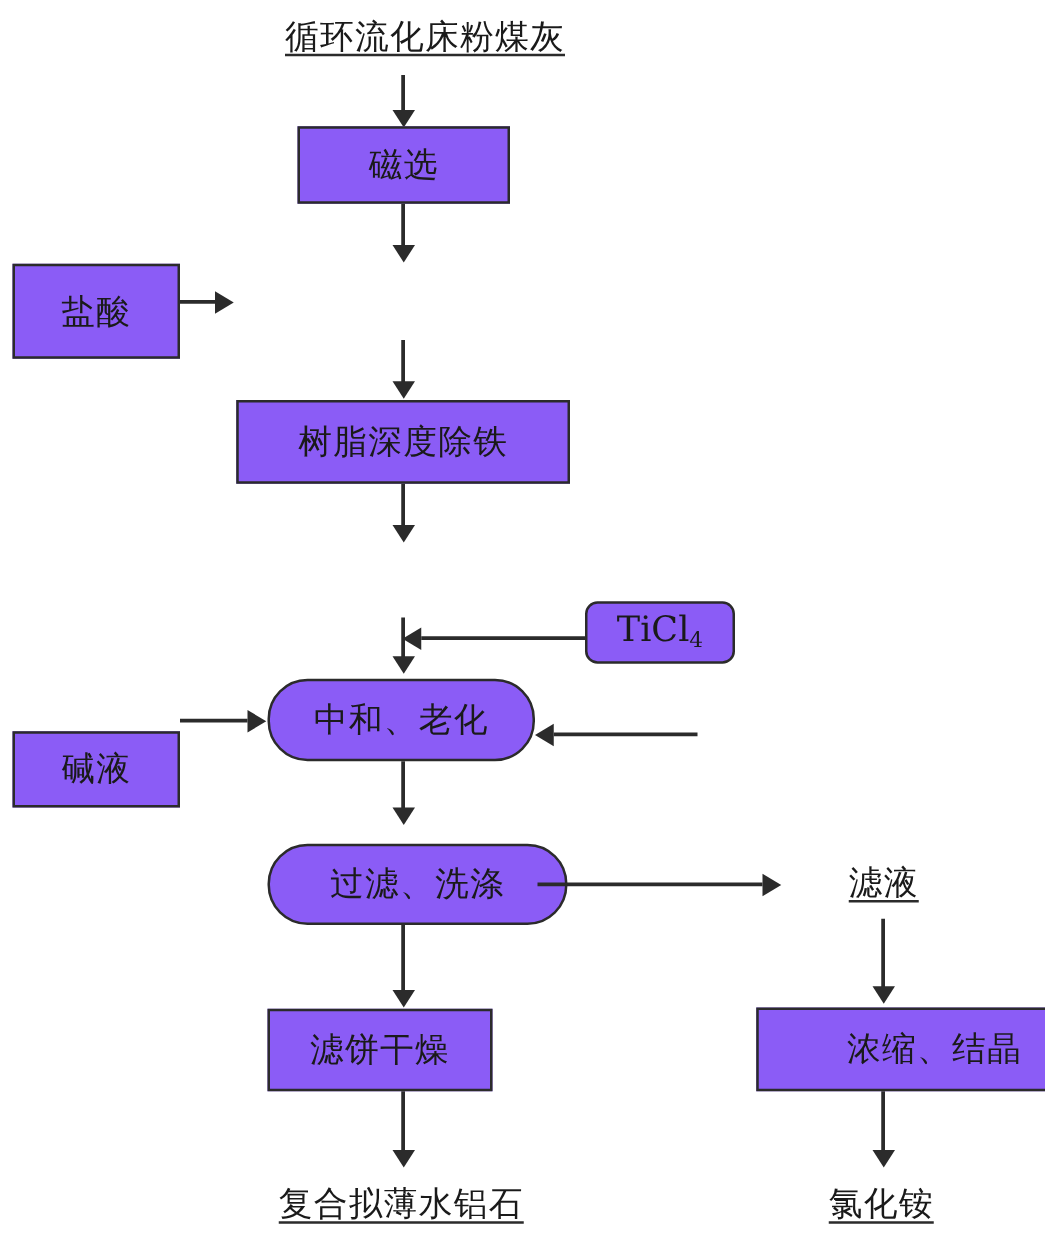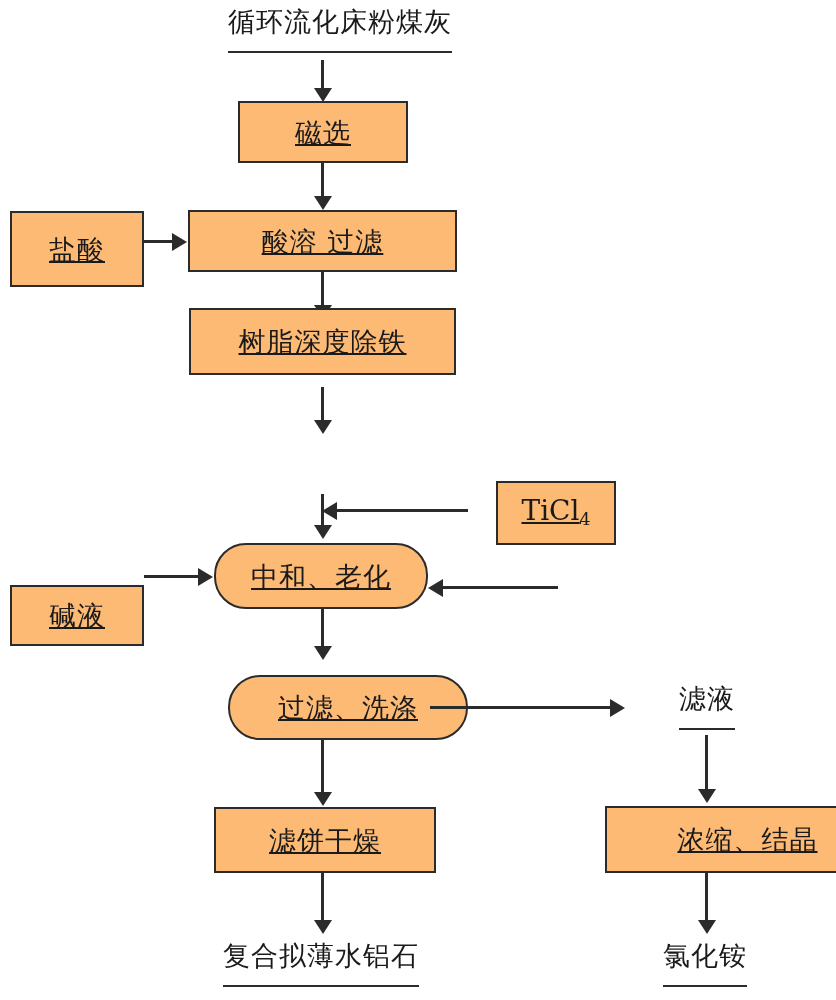--- a/index.html
+++ b/index.html
@@ -13,30 +13,29 @@
     height: 1000px;
     background: #ffffff;
     font-family: "DejaVu Sans", "Liberation Sans", sans-serif;
     overflow: hidden;
   }
   
   .node {
     position: absolute;
     box-sizing: border-box;
     border: 2px solid #2b2b2b;
-    background: #fdba74;
+    background: #8b5cf6;
     display: flex;
     align-items: center;
     justify-content: center;
     color: #1a1a1a;
     font-size: 27px;
     line-height: 1;
     letter-spacing: 1px;
     white-space: nowrap;
-    text-decoration: underline;
   }
   .node.formula {
     font-family: "DejaVu Serif", "Liberation Serif", serif;
     font-size: 28px;
     letter-spacing: 0;
   }
   .node.formula sub {
     font-size: 0.62em;
     vertical-align: -0.28em;
   }
@@ -48,21 +47,21 @@
     align-items: center;
     justify-content: center;
     color: #1a1a1a;
     font-size: 27px;
     line-height: 1;
     letter-spacing: 1px;
     white-space: nowrap;
   }
   .label > span {
     border-bottom: 2px solid #2b2b2b;
-    padding-bottom: 16px;
+    padding-bottom: 0;
   }
   
   .vline {
     position: absolute;
     width: 3px;
     background: #2b2b2b;
   }
   .hline {
     position: absolute;
     height: 3px;
@@ -109,36 +108,33 @@
   </div>
   <div class="vline" style="left:321px; top:163px; height:34px;"></div>
   <div class="arrow-down" style="left:314px; top:196px;"></div>
 
   <div class="node" style="left:10px; top:211px; width:134px; height:76px;">
     <span>盐酸</span>
   </div>
   <div class="hline" style="left:144px; top:240px; width:28px;"></div>
   <div class="arrow-right" style="left:172px; top:233px;"></div>
 
-  <div class="node" style="left:188px; top:210px; width:269px; height:62px;">
-    <span>酸溶 过滤</span>
-  </div>
   <div class="vline" style="left:321px; top:272px; height:34px;"></div>
   <div class="arrow-down" style="left:314px; top:305px;"></div>
 
-  <div class="node" style="left:189px; top:308px; width:267px; height:67px;justify-content:center;">
+  <div class="node" style="left:189px; top:320px; width:267px; height:67px;justify-content:center;">
     <span>树脂深度除铁</span>
   </div>
   <div class="vline" style="left:321px; top:387px; height:34px;"></div>
   <div class="arrow-down" style="left:314px; top:420px;"></div>
 
   <div class="vline" style="left:321px; top:494px; height:32px;"></div>
   <div class="arrow-down" style="left:314px; top:525px;"></div>
 
-  <div class="node formula" style="left:496px; top:481px; width:120px; height:64px;">
+  <div class="node formula" style="left:468px; top:481px; width:120px; height:50px;border-radius:10px;">
     <span><span>TiCl</span><sub>4</sub></span>
   </div>
   <div class="hline" style="left:337px; top:509px; width:131px;"></div>
   <div class="arrow-left" style="left:322px; top:502px;"></div>
 
   <div class="node" style="left:10px; top:547px; width:134px; height:61px;margin-top:38px;">
     <span>碱液</span>
   </div>
   <div class="hline" style="left:144px; top:575px; width:54px;"></div>
   <div class="arrow-right" style="left:198px; top:568px;"></div>
@@ -146,36 +142,36 @@
   <div class="node" style="left:214px; top:543px; width:214px; height:66px;border-radius:32px;">
     <span>中和、老化</span>
   </div>
 
   <div class="hline" style="left:443px; top:586px; width:115px;"></div>
   <div class="arrow-left" style="left:428px; top:579px;"></div>
 
   <div class="vline" style="left:321px; top:609px; height:38px;"></div>
   <div class="arrow-down" style="left:314px; top:646px;"></div>
 
-  <div class="node" style="left:228px; top:675px; width:240px; height:65px;border-radius:32px;">
+  <div class="node" style="left:214px; top:675px; width:240px; height:65px;border-radius:32px;">
     <span>过滤、洗涤</span>
   </div>
   <div class="hline" style="left:430px; top:706px; width:180px;"></div>
   <div class="arrow-right" style="left:610px; top:699px;"></div>
 
   <div class="label" style="left:632px; top:686px; width:150px; height:42px;">
     <span>滤液</span>
   </div>
   <div class="vline" style="left:705px; top:735px; height:55px;"></div>
   <div class="arrow-down" style="left:698px; top:789px;"></div>
 
   <div class="vline" style="left:321px; top:740px; height:53px;"></div>
   <div class="arrow-down" style="left:314px; top:792px;"></div>
 
-  <div class="node" style="left:214px; top:807px; width:222px; height:66px;">
+  <div class="node" style="left:214px; top:807px; width:180px; height:66px;">
     <span>滤饼干燥</span>
   </div>
   <div class="vline" style="left:321px; top:873px; height:48px;"></div>
   <div class="arrow-down" style="left:314px; top:920px;"></div>
 
   <div class="node" style="left:588px; top:806px; width:285px; height:67px;margin-left:17px;">
     <span>浓缩、结晶</span>
   </div>
   <div class="vline" style="left:705px; top:873px; height:48px;"></div>
   <div class="arrow-down" style="left:698px; top:920px;"></div>

